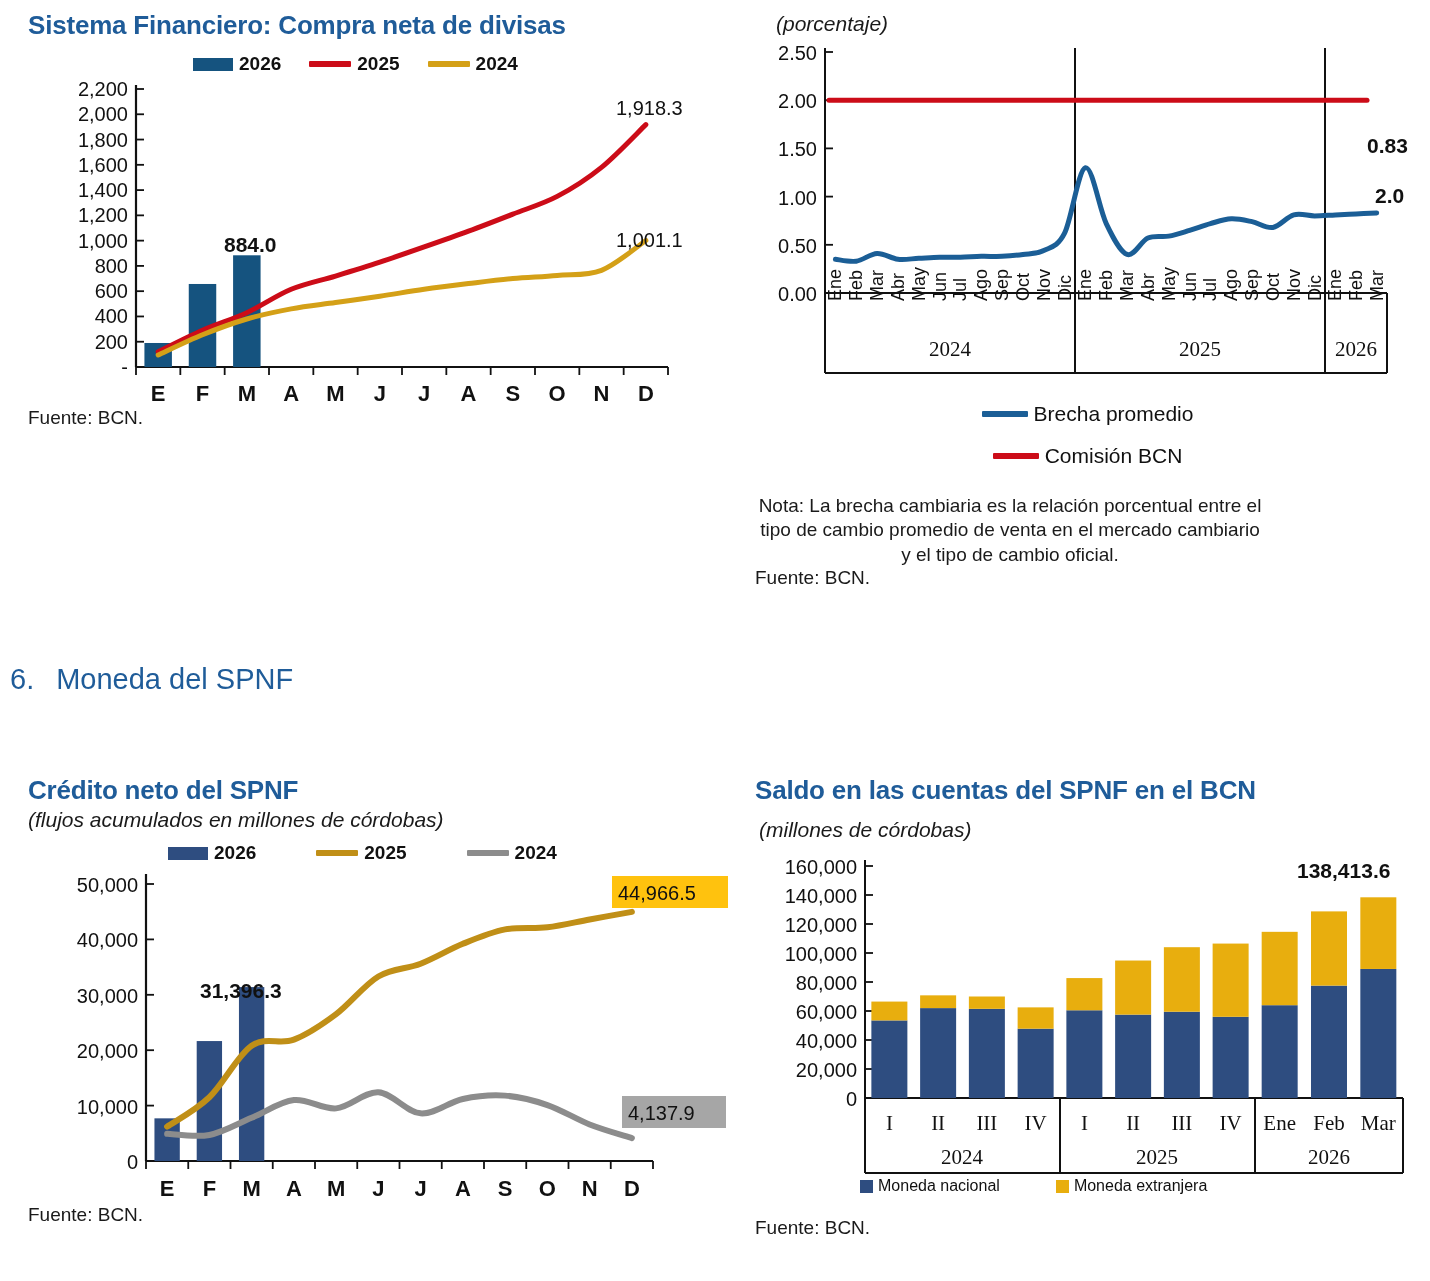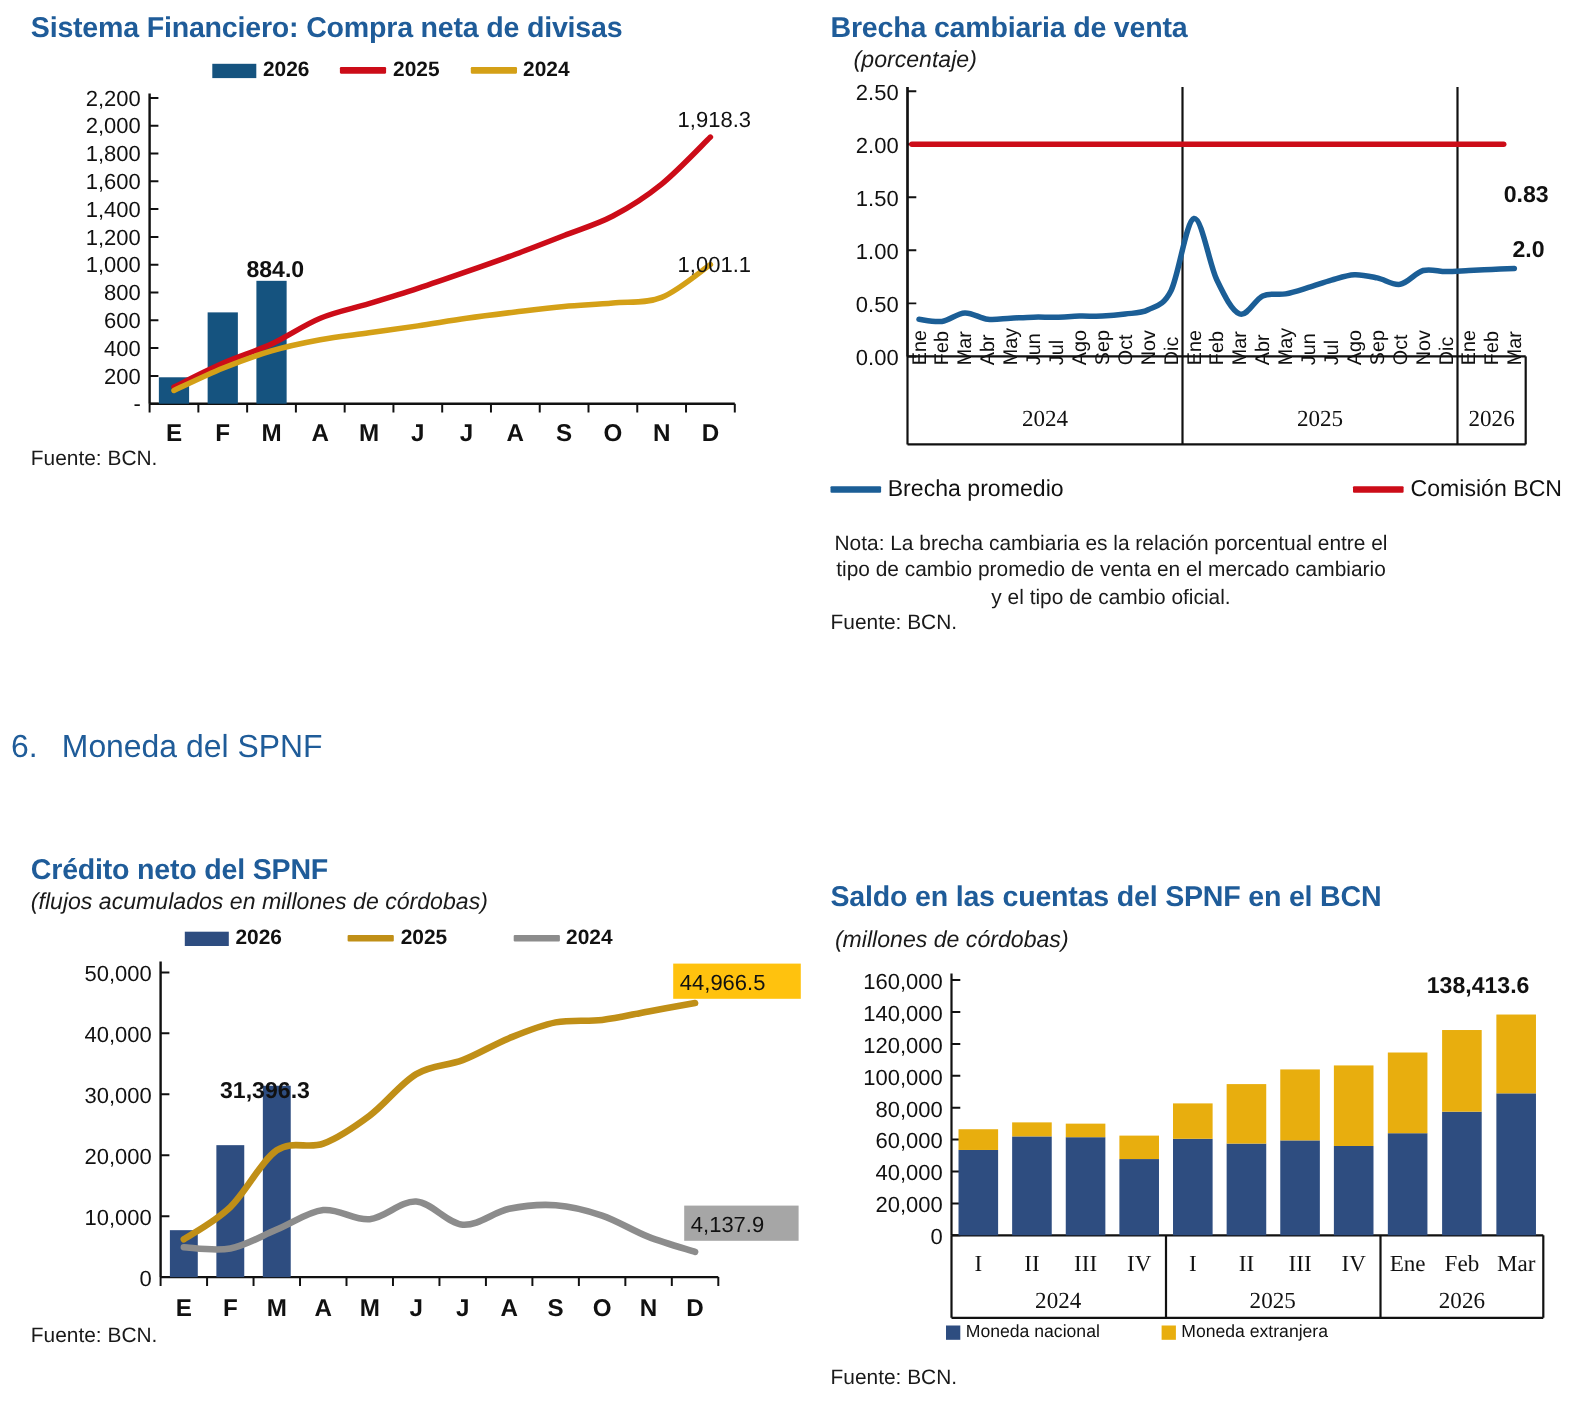--- a/index.html
+++ b/index.html
@@ -194,21 +194,20 @@
           <text x="529.1666666666667" y="326" text-anchor="middle" class="tickcat">O</text>
           <text x="573.5" y="326" text-anchor="middle" class="tickcat">N</text>
           <text x="617.8333333333334" y="326" text-anchor="middle" class="tickcat">D</text>
         </g>
     </svg>
 
     <div class="source" style="margin-top:2px;">Fuente: BCN.</div>
   </div>
 
   <div class="panel" style="left:755px; top:10px; width:665px;">
-    <div class="chart-title">Brecha cambiaria de venta</div>
     <div class="chart-subtitle" style="margin-left:21px;">(porcentaje)</div>
 
     <svg width="665" height="370" viewBox="0 0 665 370" style="margin-top:2px;">
       <g id="c2-yticks">
           <text x="62" y="263" text-anchor="end" class="axlabel">0.00</text>
           <text x="62" y="214.8" text-anchor="end" class="axlabel">0.50</text>
           <text x="62" y="166.6" text-anchor="end" class="axlabel">1.00</text>
           <text x="62" y="118.4" text-anchor="end" class="axlabel">1.50</text>
           <text x="62" y="70.19999999999999" text-anchor="end" class="axlabel">2.00</text>
           <text x="62" y="22" text-anchor="end" class="axlabel">2.50</text>
@@ -265,21 +264,21 @@
           <text x="0" y="0" class="tickcat-sm" text-anchor="start" transform="translate(607,263) rotate(-90)">Feb</text>
           <text x="0" y="0" class="tickcat-sm" text-anchor="start" transform="translate(627.6666666666666,263) rotate(-90)">Mar</text>
         </g>
       <g id="c2-yearlabels">
           <text x="195" y="318" text-anchor="middle" class="serif-tick">2024</text>
           <text x="445" y="318" text-anchor="middle" class="serif-tick">2025</text>
           <text x="601" y="318" text-anchor="middle" class="serif-tick">2026</text>
         </g>
     </svg>
 
-    <div class="legend" style="justify-content:space-between; margin-top:-6px; gap:18px; font-weight:normal; font-size:21px;">
+    <div class="legend" style="justify-content:flex-end; margin-top:-6px; gap:18px; font-weight:normal; font-size:21px;flex-direction:column;">
       <div class="legend-item">
         <span class="swatch-line" style="background:#1B5E96; width:46px;"></span>
         <span>Brecha promedio</span>
       </div>
       <div class="legend-item">
         <span class="swatch-line" style="background:#CC0C18; width:46px;"></span>
         <span>Comisión BCN</span>
       </div>
     </div>
 
@@ -371,21 +370,21 @@
           <text x="477.125" y="332" text-anchor="middle" class="tickcat">S</text>
           <text x="519.375" y="332" text-anchor="middle" class="tickcat">O</text>
           <text x="561.625" y="332" text-anchor="middle" class="tickcat">N</text>
           <text x="603.875" y="332" text-anchor="middle" class="tickcat">D</text>
         </g>
     </svg>
 
     <div class="source" style="margin-top:0px;">Fuente: BCN.</div>
   </div>
 
-  <div class="panel" style="left:755px; top:800px; width:675px;">
+  <div class="panel" style="left:755px; top:775px; width:675px;">
     <div class="chart-title">Saldo en las cuentas del SPNF en el BCN</div>
     <div class="chart-subtitle" style="margin-left:4px;margin-top:12px;">(millones de córdobas)</div>
 
     <svg width="675" height="335" viewBox="0 0 675 335" style="margin-top:4px;">
       <g id="c4-yticks">
           <text x="102" y="260" text-anchor="end" class="axlabel">0</text>
           <text x="102" y="231" text-anchor="end" class="axlabel">20,000</text>
           <text x="102" y="202" text-anchor="end" class="axlabel">40,000</text>
           <text x="102" y="173" text-anchor="end" class="axlabel">60,000</text>
           <text x="102" y="144" text-anchor="end" class="axlabel">80,000</text>

